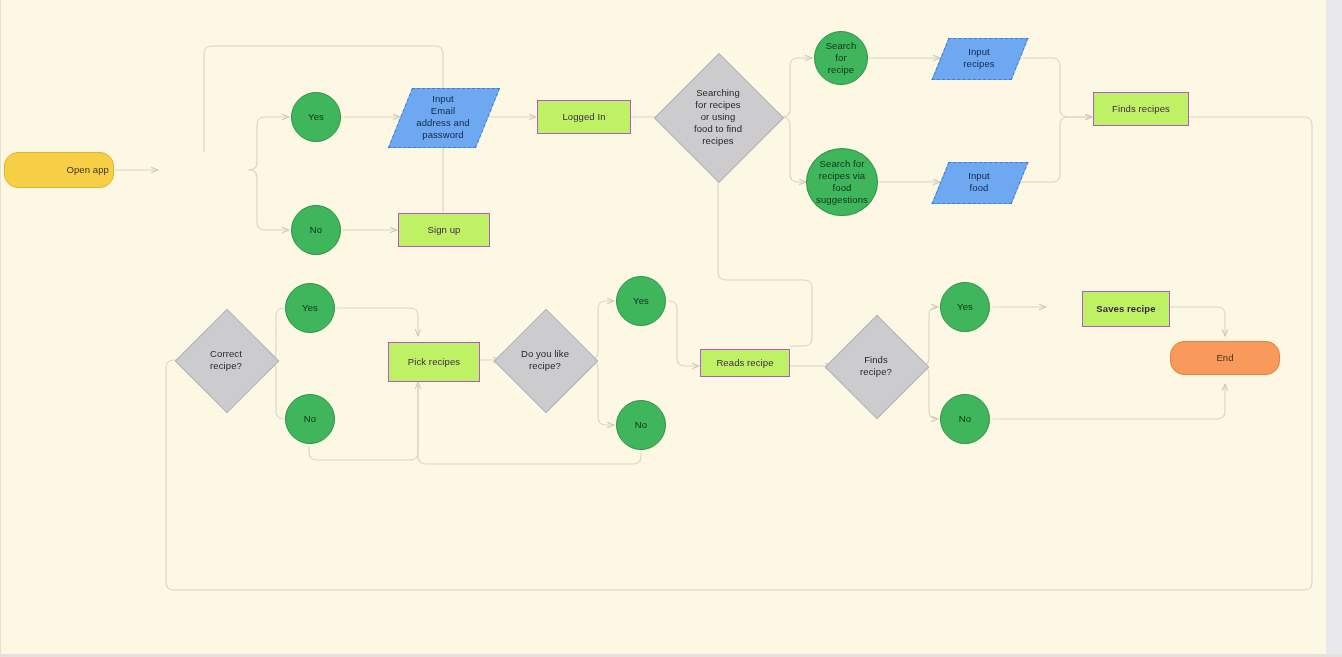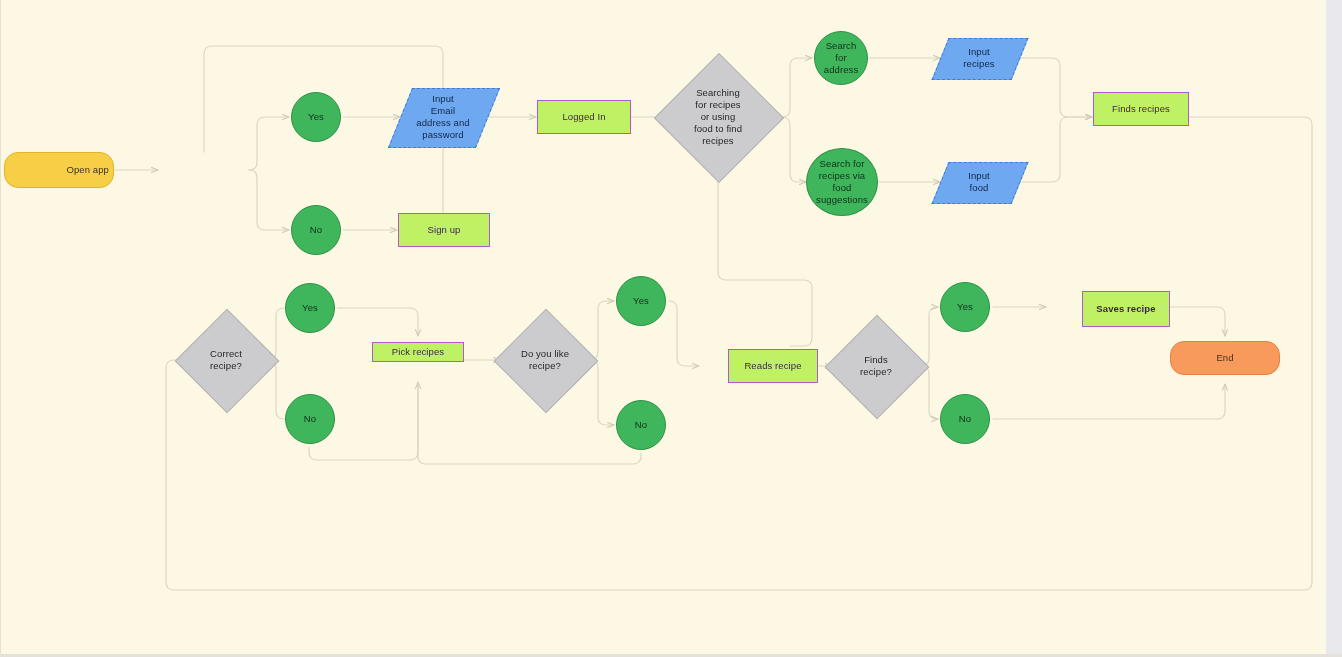--- a/index.html
+++ b/index.html
@@ -209,21 +209,21 @@
     <span class="lbl">Searching
 for recipes
 or using
 food to find
 recipes</span>
   </div>
 
   <div class="node n-circle" style="left:814px; top:31px; width:54px; height:54px;">
     <span class="lbl">Search
 for
-address</span>
+recipe</span>
   </div>
 
   <div class="node n-parallelogram" style="left:940px; top:38px; width:78px; height:40px;">
     <span class="shape"></span>
     <span class="lbl">Input
 recipes</span>
   </div>
 
   <div class="node n-circle" style="left:806px; top:148px; width:72px; height:68px;">
     <span class="lbl">Search for
@@ -249,39 +249,39 @@
   </div>
 
   <div class="node n-circle" style="left:285px; top:283px; width:50px; height:50px;">
     <span class="lbl">Yes</span>
   </div>
 
   <div class="node n-circle" style="left:285px; top:394px; width:50px; height:50px;">
     <span class="lbl">No</span>
   </div>
 
-  <div class="node n-process" style="left:372px; top:342px; width:92px; height:20px;">
+  <div class="node n-process" style="left:388px; top:342px; width:92px; height:40px;">
     <span class="lbl">Pick recipes</span>
   </div>
 
   <div class="node n-diamond" style="left:509px; top:324px; width:72px; height:72px;">
     <span class="shape"></span>
     <span class="lbl">Do you like
 recipe?</span>
   </div>
 
   <div class="node n-circle" style="left:616px; top:276px; width:50px; height:50px;">
     <span class="lbl">Yes</span>
   </div>
 
   <div class="node n-circle" style="left:616px; top:400px; width:50px; height:50px;">
     <span class="lbl">No</span>
   </div>
 
-  <div class="node n-process" style="left:728px; top:349px; width:90px; height:34px;">
+  <div class="node n-process" style="left:700px; top:349px; width:90px; height:28px;">
     <span class="lbl">Reads recipe</span>
   </div>
 
   <div class="node n-diamond" style="left:840px; top:330px; width:72px; height:72px;">
     <span class="shape"></span>
     <span class="lbl">Finds
 recipe?</span>
   </div>
 
   <div class="node n-circle" style="left:940px; top:282px; width:50px; height:50px;">

